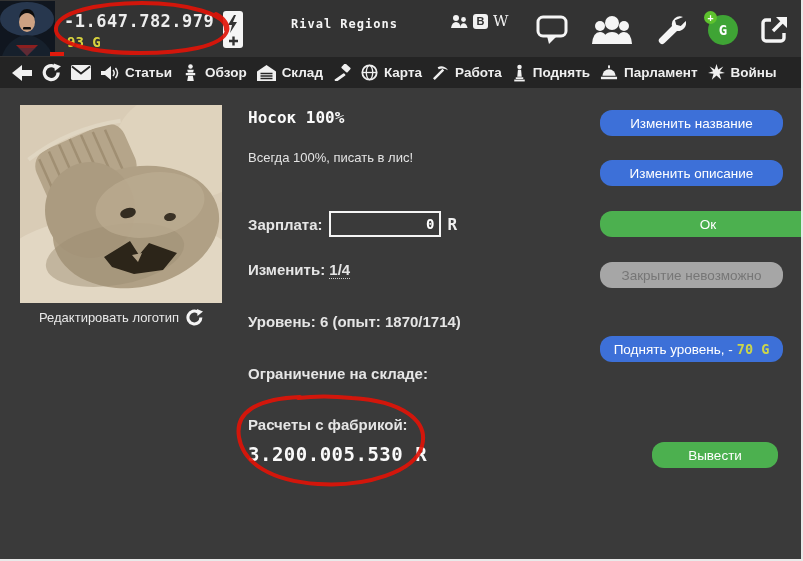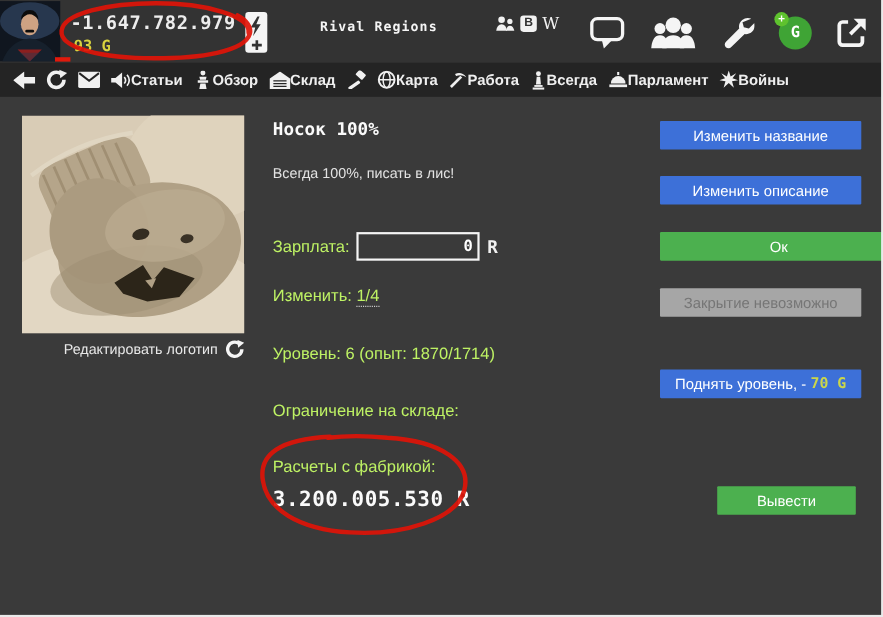--- a/index.html
+++ b/index.html
@@ -22,46 +22,46 @@
   .top-icons{position:absolute;right:12px;top:14px;display:flex;align-items:center;gap:22px;}
   .top-icons > *{cursor:pointer;}
   .gbadge{position:relative;width:30px;height:30px;border-radius:50%;background:#3fa435;color:#fff;
           display:flex;align-items:center;justify-content:center;font-size:14px;}
   .gbadge .plus{position:absolute;left:-4px;top:-4px;width:13px;height:13px;border-radius:50%;
           background:#5ec22e;color:#fff;font-size:10px;line-height:13px;text-align:center;font-weight:700;}
 
   
   .nav{position:absolute;left:0;top:57px;width:801px;height:31px;background:#242424;
        display:flex;align-items:center;gap:10px;padding-left:12px;box-sizing:border-box;}
-  .nav-item{display:flex;align-items:center;gap:0;color:#efefef;font-weight:700;font-size:13.5px;
+  .nav-item{display:flex;align-items:center;gap:6px;color:#efefef;font-weight:700;font-size:13.5px;
             cursor:pointer;white-space:nowrap;}
 
   
   .logo-box{position:absolute;left:20px;top:105px;width:202px;height:198px;}
   .logo-caption{position:absolute;left:20px;top:309px;width:202px;text-align:right;font-size:13px;
-                color:#e8e8e8;display:flex;justify-content:flex-end;align-items:center;gap:7px;cursor:pointer;}
+                color:#e8e8e8;display:flex;justify-content:center;align-items:center;gap:7px;cursor:pointer;}
 
   .col{position:absolute;left:248px;}
   .page-title{top:108px;font-size:16px;color:#fafafa;}
   .desc{top:150px;font-size:13px;color:#e3e3e3;}
-  .row-label{font-weight:400;font-size:15px;color:#bef264;}
+  .row-label{font-weight:700;font-size:15px;color:#e5e5e5;}
   .salary-row{top:211px;display:flex;align-items:center;}
   .salary-input{width:100px;height:22px;margin-left:6px;background:transparent;border:2px solid #f5f5f5;
                 color:#fff;text-align:right;font-family:"DejaVu Sans Mono",monospace;font-weight:700;
                 font-size:14px;padding:0 4px;}
   .salary-cur{margin-left:7px;font-size:16px;}
   .workers-row{top:261px;}
   .workers-val{border-bottom:1px dotted #cfcfcf;cursor:pointer;}
   .level-row{top:313px;}
   .limit-row{top:365px;}
   .factory-row{top:416px;}
   .factory-val{top:443px;font-size:19px;letter-spacing:.5px;color:#fafafa;}
 
   
-  .btn{position:absolute;height:26px;border-radius:1px;display:flex;align-items:center;justify-content:center;
+  .btn{position:absolute;height:26px;border-radius:12px;display:flex;align-items:center;justify-content:center;
        font-size:13.5px;color:#fff;cursor:pointer;border:none;box-sizing:border-box;}
   .btn-blue{background:#3d70d8;}
   .btn-green{background:#4cb04f;}
   .btn-gray{background:#a6a6a6;color:#767676;cursor:default;}
   .b1{left:600px;top:110px;width:183px;}
   .b2{left:600px;top:160px;width:183px;}
   .b3{left:600px;top:211px;width:216px;}
   .b4{left:600px;top:262px;width:183px;}
   .b5{left:600px;top:312px;width:183px;margin-top:24px;}
   .b5 .cost{color:#cbd64a;margin-left:4px;font-family:"DejaVu Sans Mono",monospace;font-weight:700;}
@@ -202,21 +202,21 @@
       </svg>
       <span>Работа</span>
     </div>
     <div class="nav-item">
       <svg width="15" height="18" viewBox="0 0 16 18">
         <circle cx="8" cy="2.6" r="2.4" fill="#f0f0f0"></circle>
         <path d="M6.3 5.5 H9.7 L10.4 13 H5.6 Z" fill="#f0f0f0"></path>
         <rect x="4" y="13.6" width="8" height="1.8" fill="#f0f0f0"></rect>
         <rect x="2.4" y="16" width="11.2" height="2" fill="#f0f0f0"></rect>
       </svg>
-      <span>Всегда</span>
+      <span>Поднять</span>
     </div>
     <div class="nav-item">
       <svg width="18" height="15" viewBox="0 0 19 15">
         <rect x="8.5" y="0" width="2" height="3" fill="#f0f0f0"></rect>
         <path d="M2.5 11 A7 7 0 0 1 16.5 11 Z" fill="#f0f0f0"></path>
         <rect x="1" y="12" width="17" height="2.6" fill="#f0f0f0"></rect>
       </svg>
       <span>Парламент</span>
     </div>
     <div class="nav-item">

